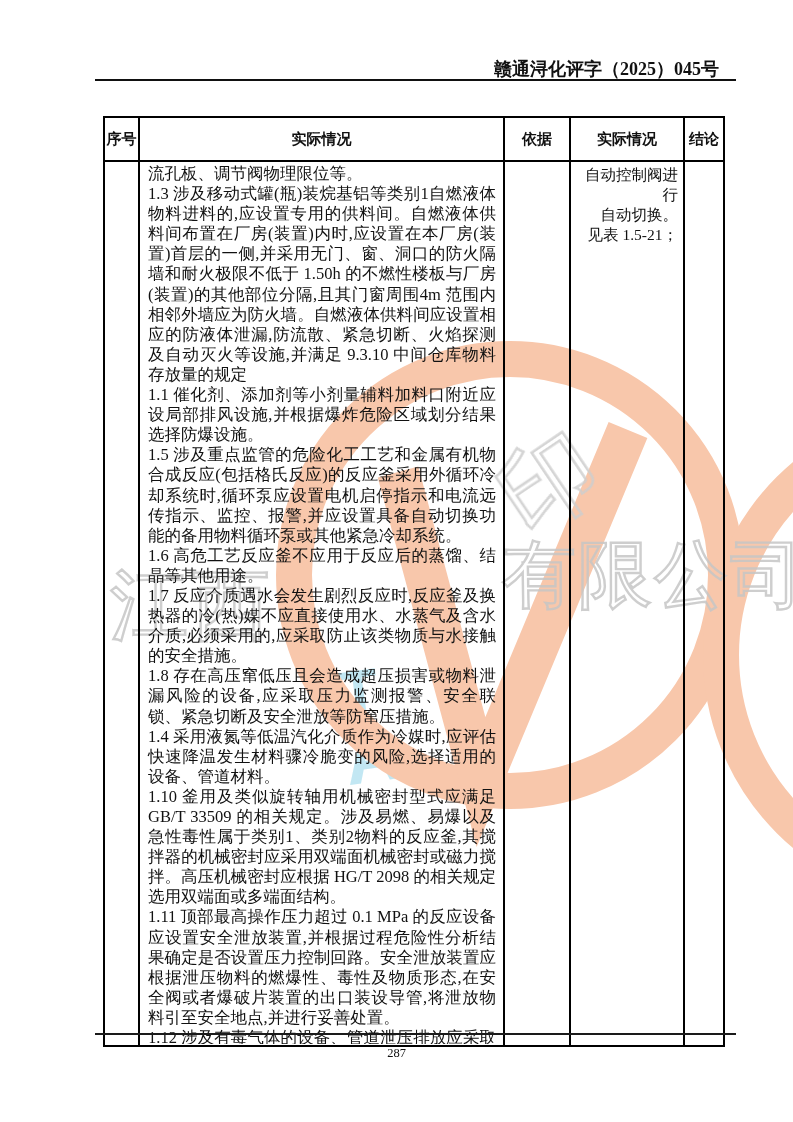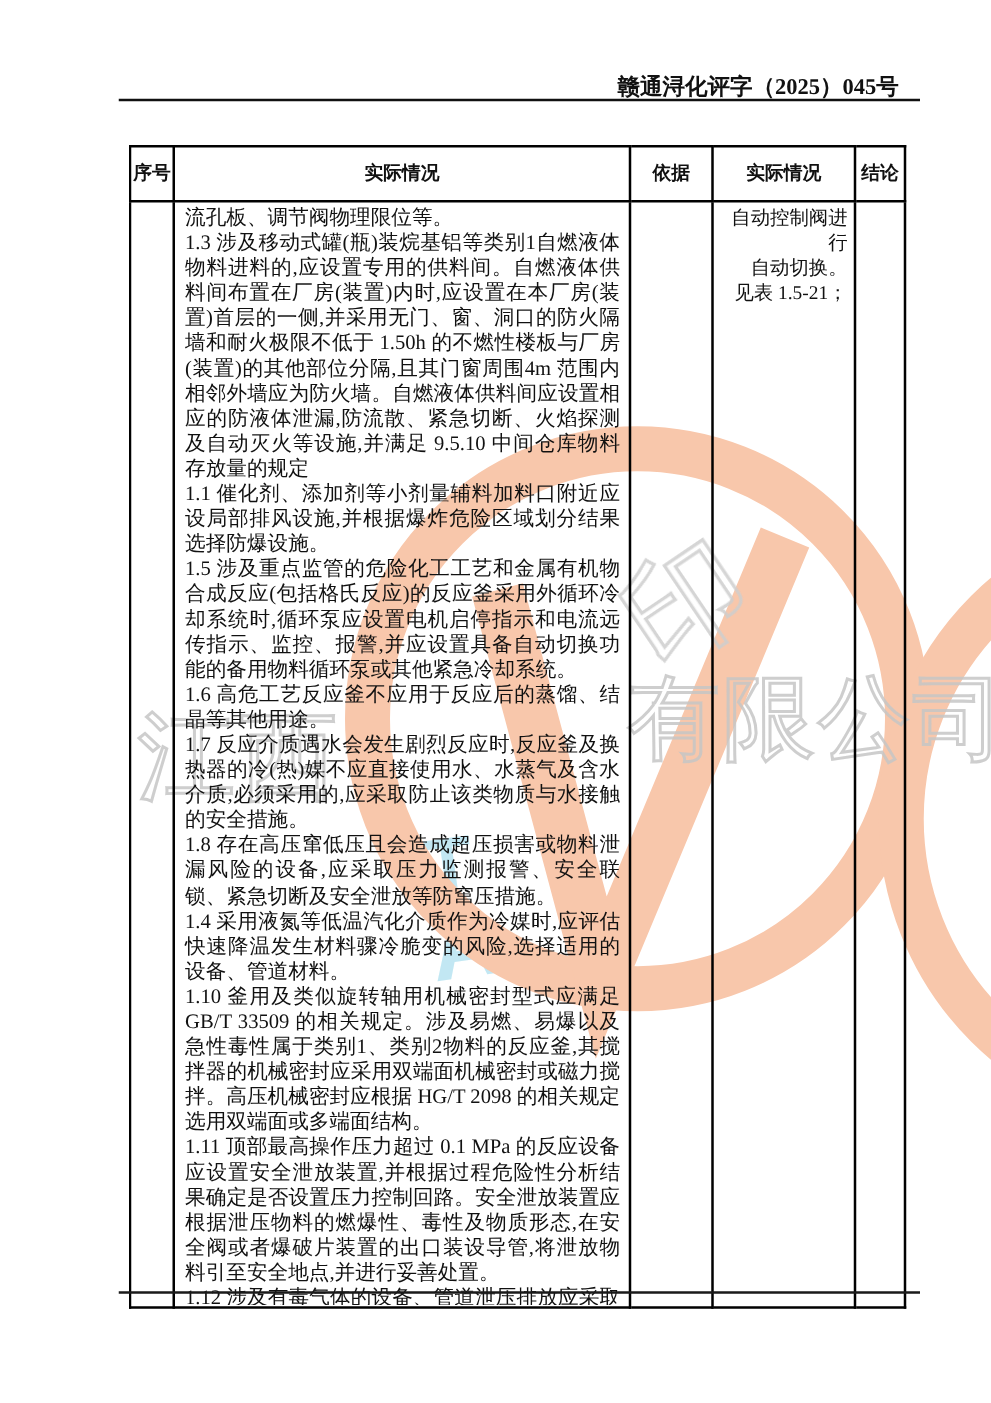--- a/index.html
+++ b/index.html
@@ -92,21 +92,21 @@
       <th>实际情况</th>
       <th>依据</th>
       <th>实际情况</th>
       <th>结论</th>
     </tr>
     <tr>
       <td class="cell-body"></td>
       <td class="cell-body">
         <div class="items">
           <p>流孔板、调节阀物理限位等。</p>
-          <p>1.3 涉及移动式罐(瓶)装烷基铝等类别1自燃液体物料进料的,应设置专用的供料间。自燃液体供料间布置在厂房(装置)内时,应设置在本厂房(装置)首层的一侧,并采用无门、窗、洞口的防火隔墙和耐火极限不低于 1.50h 的不燃性楼板与厂房(装置)的其他部位分隔,且其门窗周围4m 范围内相邻外墙应为防火墙。自燃液体供料间应设置相应的防液体泄漏,防流散、紧急切断、火焰探测及自动灭火等设施,并满足 9.5.10 中间仓库物料存放量的规定</p>
+          <p>1.3 涉及移动式罐(瓶)装烷基铝等类别1自燃液体物料进料的,应设置专用的供料间。自燃液体供料间布置在厂房(装置)内时,应设置在本厂房(装置)首层的一侧,并采用无门、窗、洞口的防火隔墙和耐火极限不低于 1.50h 的不燃性楼板与厂房(装置)的其他部位分隔,且其门窗周围4m 范围内相邻外墙应为防火墙。自燃液体供料间应设置相应的防液体泄漏,防流散、紧急切断、火焰探测及自动灭火等设施,并满足 9.3.10 中间仓库物料存放量的规定</p>
           <p>1.1 催化剂、添加剂等小剂量辅料加料口附近应设局部排风设施,并根据爆炸危险区域划分结果选择防爆设施。</p>
           <p>1.5 涉及重点监管的危险化工工艺和金属有机物合成反应(包括格氏反应)的反应釜采用外循环冷却系统时,循环泵应设置电机启停指示和电流远传指示、监控、报警,并应设置具备自动切换功能的备用物料循环泵或其他紧急冷却系统。</p>
           <p>1.6 高危工艺反应釜不应用于反应后的蒸馏、结晶等其他用途。</p>
           <p>1.7 反应介质遇水会发生剧烈反应时,反应釜及换热器的冷(热)媒不应直接使用水、水蒸气及含水介质,必须采用的,应采取防止该类物质与水接触的安全措施。</p>
           <p>1.8 存在高压窜低压且会造成超压损害或物料泄漏风险的设备,应采取压力监测报警、安全联锁、紧急切断及安全泄放等防窜压措施。</p>
           <p>1.4 采用液氮等低温汽化介质作为冷媒时,应评估快速降温发生材料骤冷脆变的风险,选择适用的设备、管道材料。</p>
           <p>1.10 釜用及类似旋转轴用机械密封型式应满足 GB/T 33509 的相关规定。涉及易燃、易爆以及急性毒性属于类别1、类别2物料的反应釜,其搅拌器的机械密封应采用双端面机械密封或磁力搅拌。高压机械密封应根据 HG/T 2098 的相关规定选用双端面或多端面结构。</p>
           <p>1.11 顶部最高操作压力超过 0.1 MPa 的反应设备应设置安全泄放装置,并根据过程危险性分析结果确定是否设置压力控制回路。安全泄放装置应根据泄压物料的燃爆性、毒性及物质形态,在安全阀或者爆破片装置的出口装设导管,将泄放物料引至安全地点,并进行妥善处置。</p>
           <p>1.12 涉及有毒气体的设备、管道泄压排放应采取密闭形式,并保持应急吸收系统的正常有效;涉及可燃气体的设备、管道泄压,应泄放至火炬、焚烧系统或引至安全地点。</p>
 
@@ -119,14 +119,15 @@
           <div>自动切换。</div>
           <div>见表 1.5-21；</div>
         </div>
       </td>
       <td class="cell-body"></td>
     </tr>
   </tbody>
     </table>
 
   <div class="ftr-rule"></div>
+  <div class="page-num">287</div>
 
 </div>
 
 </body></html>

